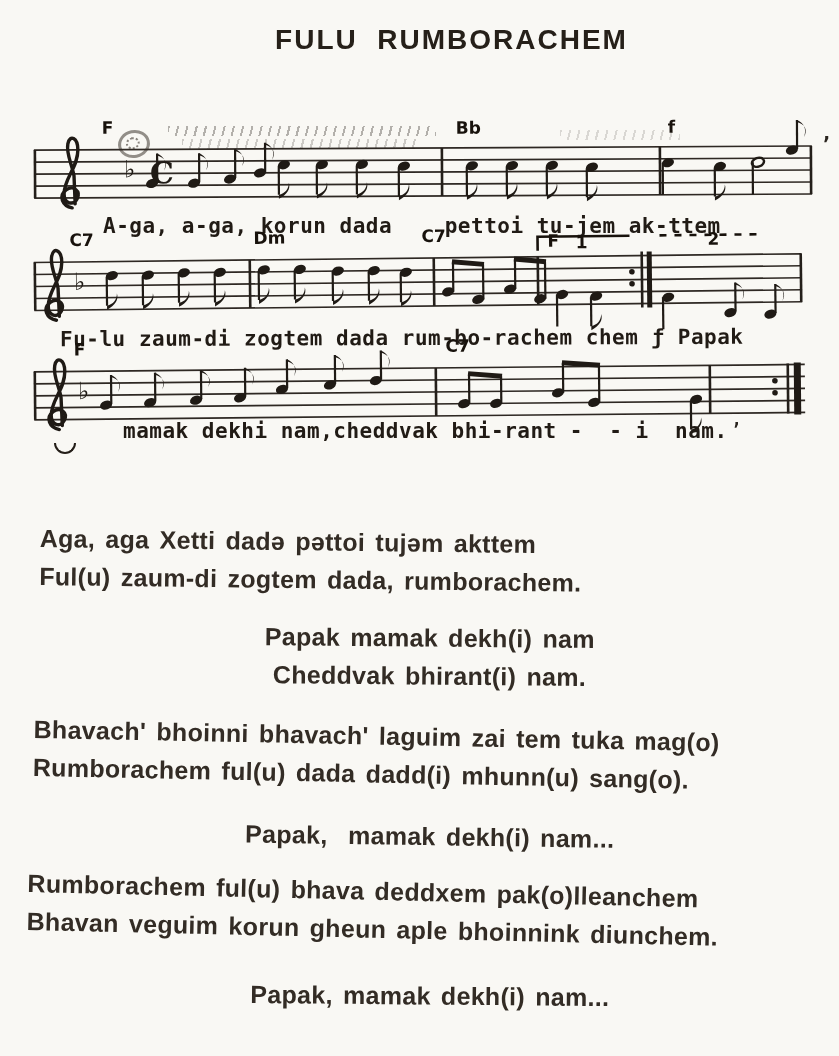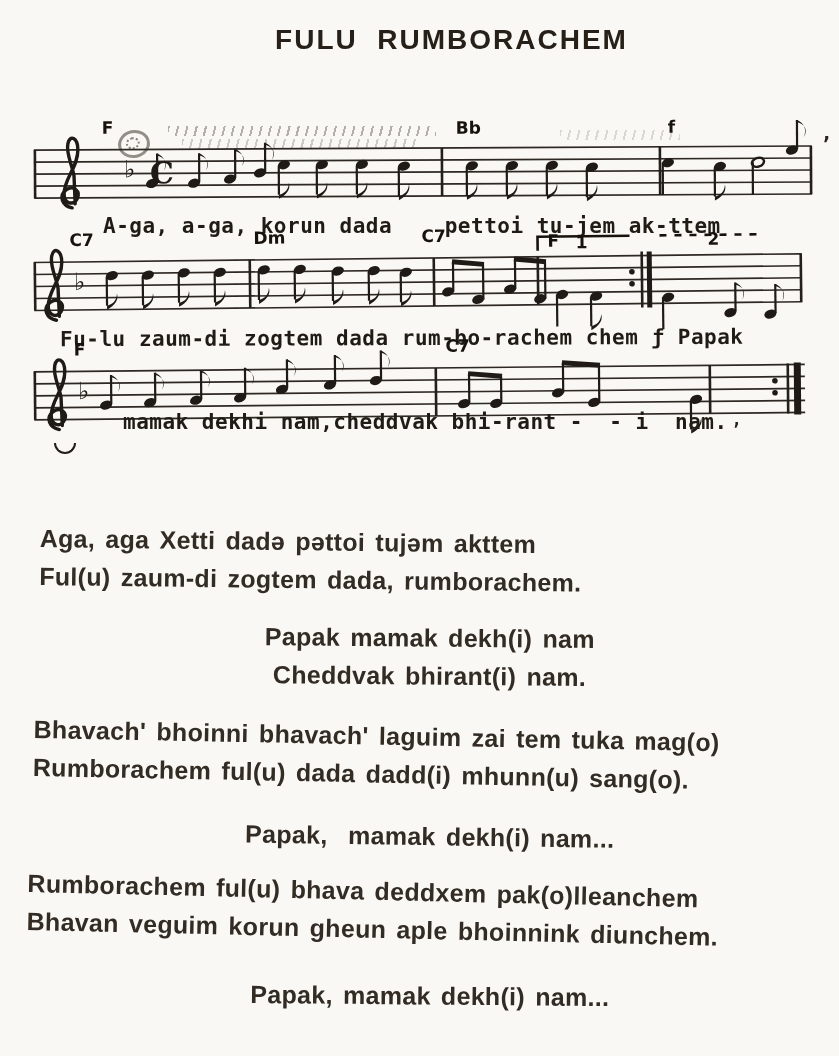--- a/index.html
+++ b/index.html
@@ -34,21 +34,21 @@
   .staff .clef{fill:none;stroke:#1f1a15;stroke-width:3.4;stroke-linecap:round;}
   .staff ellipse,.staff path,.staff rect,.staff circle{fill:#1f1a15;}
   .staff .open{fill:none;stroke:#1f1a15;stroke-width:2.4;}
   .staff .flat{font:24px "DejaVu Sans",sans-serif;fill:#1f1a15;}
   .staff .ts{font:bold 30px "DejaVu Serif",serif;fill:#1f1a15;}
   .staff .ch{font:bold 17px "DejaVu Sans",sans-serif;fill:#18120c;}
   .mlyric{position:absolute;font:bold 21px "DejaVu Sans Mono",monospace;letter-spacing:.5px;
           color:#211b15;white-space:pre;}
   .l1{left:103px;top:214px;}
   .l2{left:60px;top:326px;transform:rotate(-0.2deg);}
-  .l3{left:84px;top:410px;padding-left:39px;}
+  .l3{left:84px;top:419px;padding-left:39px;}
   .slur{position:absolute;left:54px;top:443px;width:18px;height:9px;border:2.5px solid #241e18;
         border-top:none;border-radius:0 0 12px 12px;}
   
   .stanza{position:absolute;font:700 25px "Liberation Sans",sans-serif;letter-spacing:.3px;
           word-spacing:3px;line-height:38px;color:#332c25;transform-origin:left top;}
   .stanza div{white-space:pre;}
   .center{text-align:center;}
   .bA{left:40px;top:519px;transform:rotate(.7deg);}
   .bB{left:130px;top:616px;width:600px;transform:rotate(.5deg);}
   .bC{left:34px;top:710px;transform:rotate(1.1deg);}

